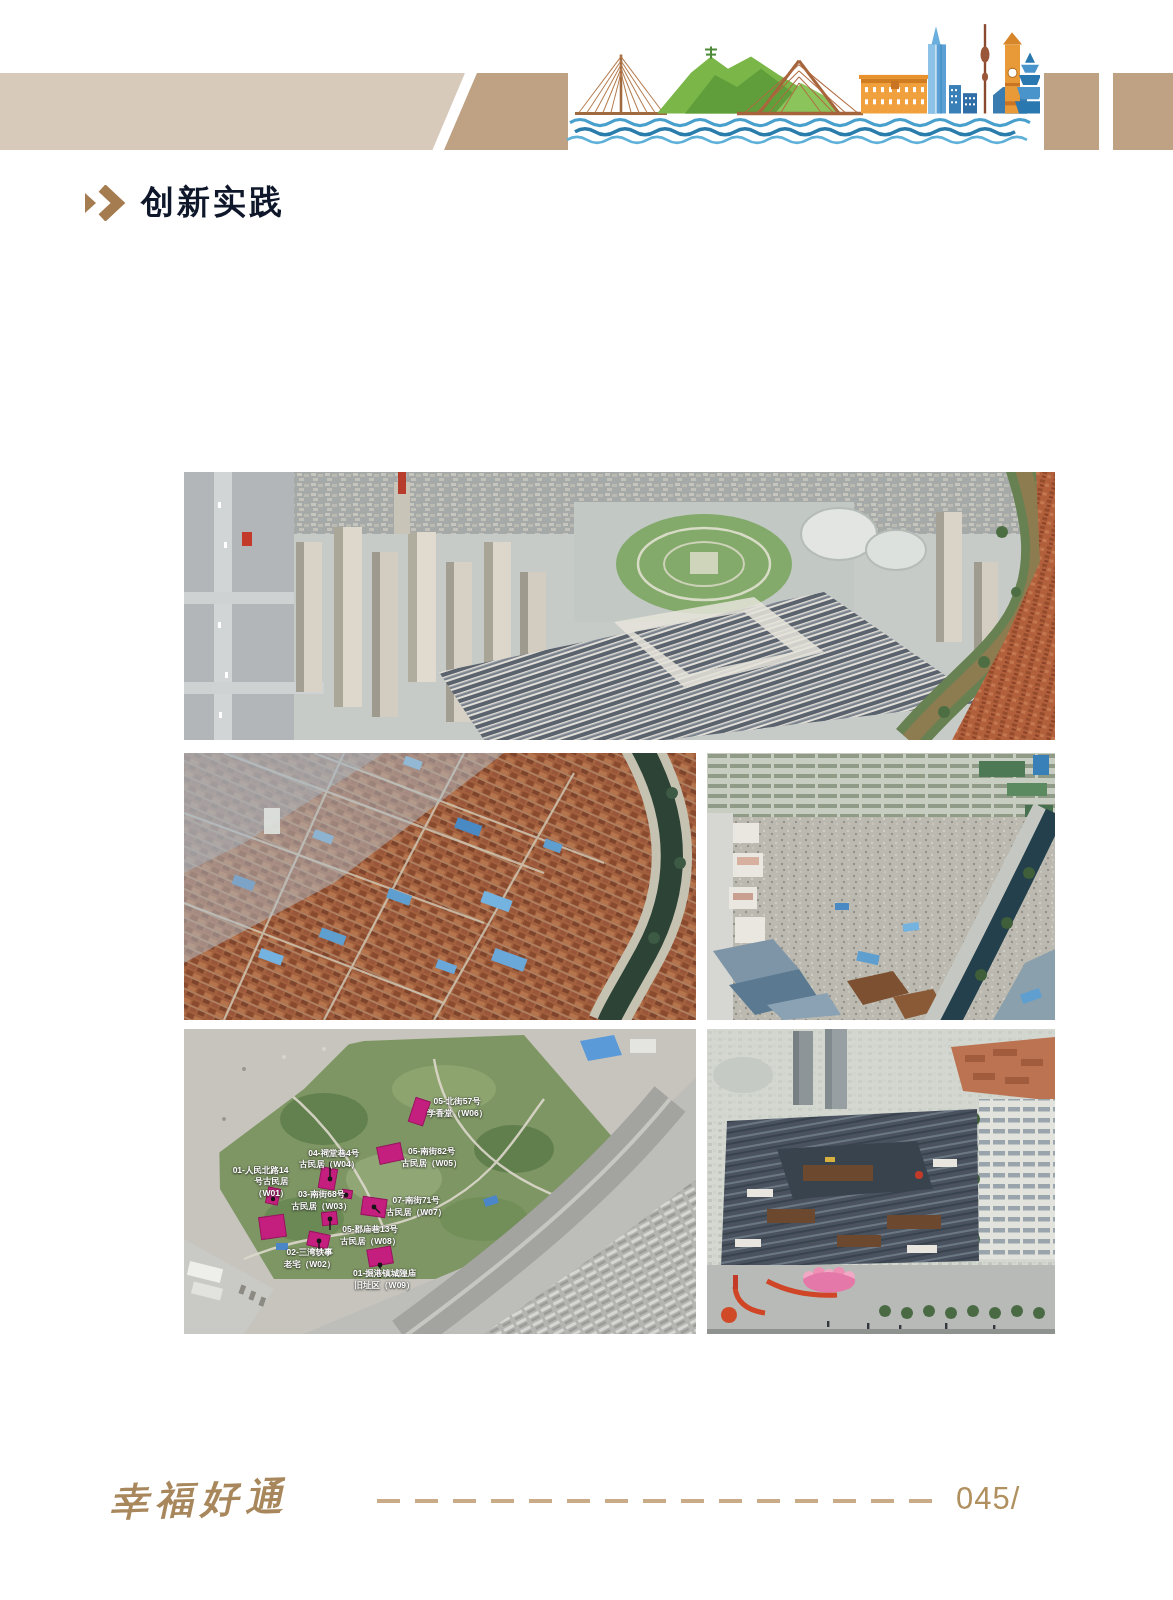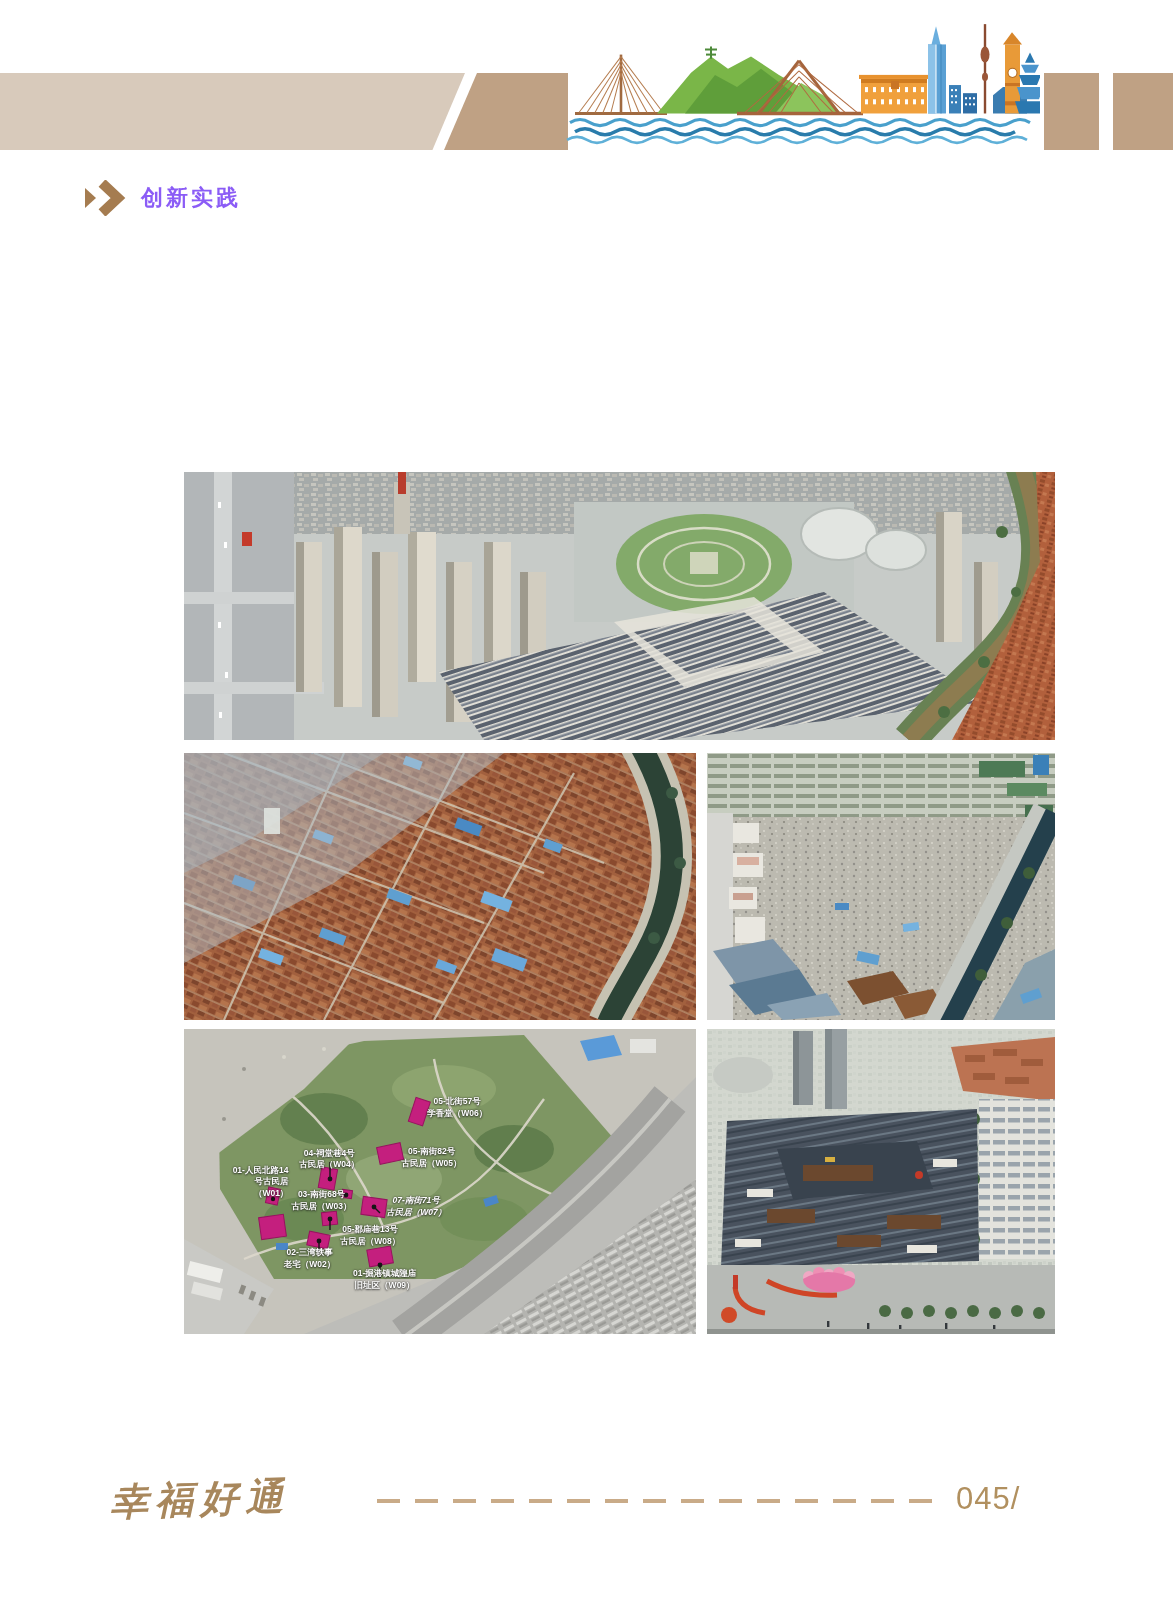--- a/index.html
+++ b/index.html
@@ -8,21 +8,21 @@
   
   .hbar{position:absolute;top:73px;height:77px;}
   .bar-left{left:0;width:465px;background:#d8cabb;clip-path:polygon(0 0,100% 0,93% 100%,0 100%);}
   .bar-accent{left:444px;width:124px;background:#bfa184;clip-path:polygon(26.6% 0,100% 0,100% 100%,0 100%);}
   .bar-r1{left:1044px;width:55px;background:#bfa184;}
   .bar-r2{left:1113px;width:60px;background:#bfa184;}
   .skyline{position:absolute;left:565px;top:16px;width:475px;height:132px;}
   
   .title-row{position:absolute;left:85px;top:180px;display:flex;align-items:center;gap:12px;}
   .chevrons{width:44px;height:36px;}
-  .sec-title{margin:0;font-size:22px;font-weight:bold;color:#8b5cf6;letter-spacing:3px;
+  .sec-title{margin:0;font-size:33px;font-weight:bold;color:#0f172a;letter-spacing:3px;
              font-family:"Liberation Sans",sans-serif;}
   
   .article{position:absolute;left:144px;top:247px;width:872px;margin:0;
            font-size:18.2px;line-height:37px;color:#3f3f3f;text-align:justify;
            text-indent:2em;letter-spacing:0.4px;}
   
   .photo{position:absolute;overflow:hidden;background:#cfd2ce;}
   .photo svg{display:block;width:100%;height:100%;}
   #photo-main{left:144px;top:456px;width:871px;height:268px;}
   #photo-oldtown{left:144px;top:737px;width:512px;height:267px;}
@@ -476,27 +476,27 @@
       </g>
     </svg>
 
     <div class="mk" style="left:9.5%;top:44.5%;text-align:right;">01-人民北路14
 号古民居
 （W01）</div>
     <div class="mk" style="left:19.5%;top:71.5%;">02-三湾轶事
 老宅（W02）</div>
     <div class="mk" style="left:21%;top:52.5%;">03-南街68号
 古民居（W03）</div>
-    <div class="mk" style="left:22.5%;top:39%;">04-祠堂巷4号
+    <div class="mk" style="left:22.5%;top:39%;text-align:right;">04-祠堂巷4号
 古民居（W04）</div>
     <div class="mk" style="left:42.5%;top:38.5%;">05-南街82号
 古民居（W05）</div>
     <div class="mk" style="left:47.5%;top:22%;">05-北街57号
 学香堂（W06）</div>
-    <div class="mk" style="left:39.5%;top:54.5%;font-style:italic;">07-南街71号
+    <div class="mk" style="left:39.5%;top:54.5%;">07-南街71号
 古民居（W07）</div>
     <div class="mk" style="left:30.5%;top:64%;">05-郡庙巷13号
 古民居（W08）</div>
     <div class="mk" style="left:33%;top:78.5%;">01-掘港镇城隍庙
 旧址区（W09）</div>
   </figure>
 
   <figure class="photo" id="photo-newstreet">
     <svg viewBox="0 0 348 305" preserveAspectRatio="none" aria-hidden="true">
       <defs>

